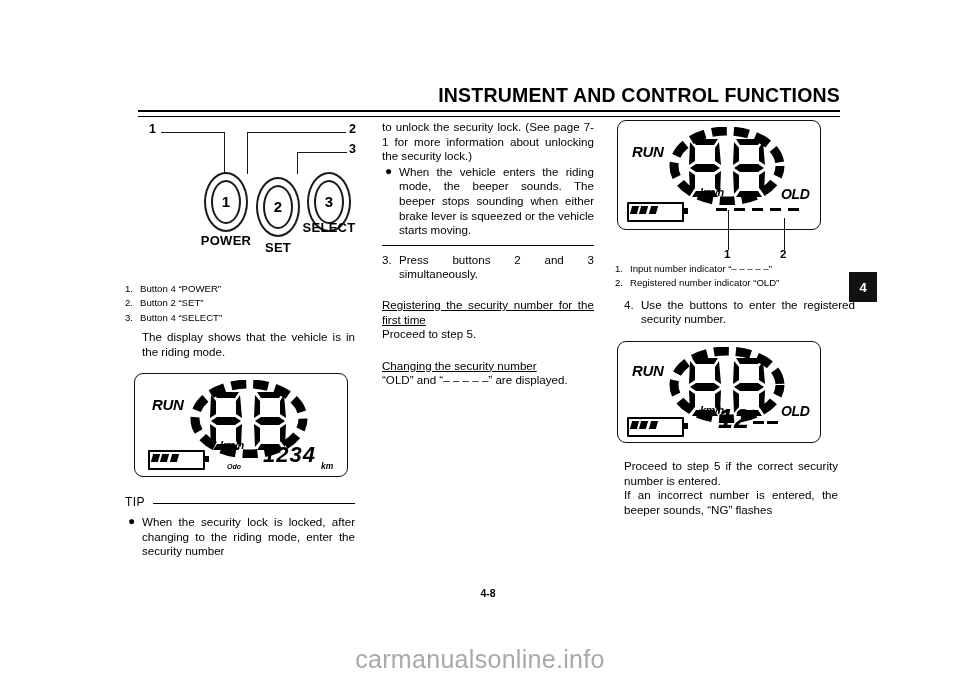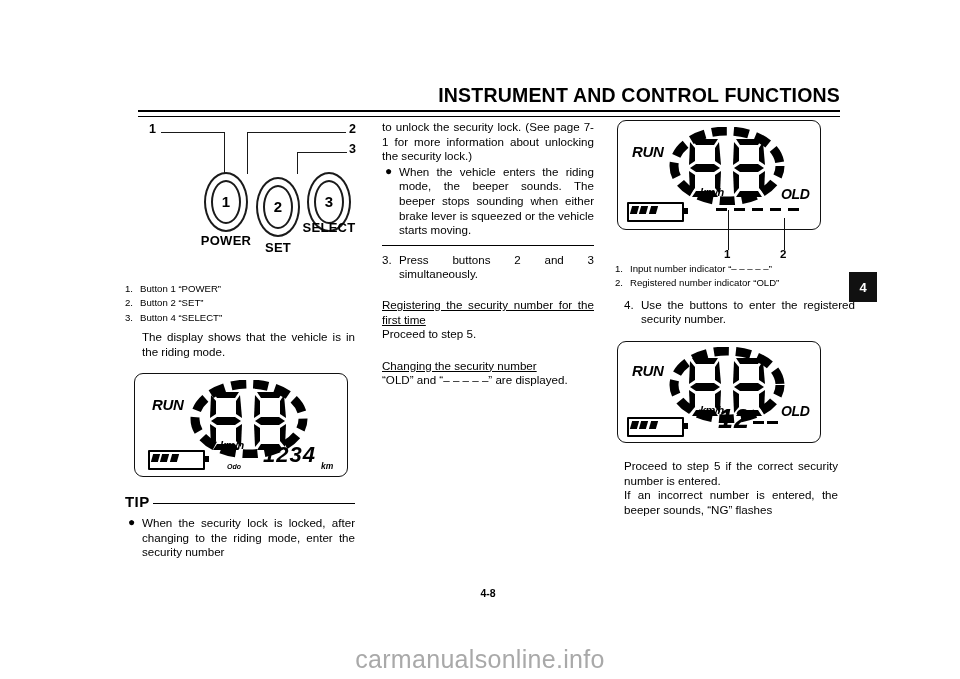--- a/index.html
+++ b/index.html
@@ -38,21 +38,21 @@
   .uline{text-decoration:underline;}
   .hrule{border-top:1px solid #000;margin:7px 0 7px 0;height:0;}
 
   
   .caption{font-size:9.6px;line-height:13.4px;}
   .caption .crow{position:relative;padding-left:15px;margin-bottom:1px;}
   .caption .crow .cn{position:absolute;left:0;top:0;}
 
   
   .tip-wrap{position:relative;margin-top:4px;}
-  .tip-label{font-size:15px;font-weight:bold;letter-spacing:.4px;display:inline-block;}
+  .tip-label{font-size:12px;font-weight:normal;letter-spacing:.4px;display:inline-block;}
   .tip-line{position:absolute;left:28px;right:0;top:8px;border-top:1px solid #000;}
 
   
   .btnfig{position:relative;width:230px;height:140px;}
   .btn{position:absolute;width:40px;height:56px;border:2.2px solid #1a1a1a;border-radius:50%;}
   .btn .inner{position:absolute;left:5px;top:6px;right:5px;bottom:6px;
     border:2.2px solid #1a1a1a;border-radius:50%;
     display:flex;align-items:center;justify-content:center;
     font-size:15px;font-weight:bold;}
   .btn .blab{position:absolute;left:-16px;width:72px;text-align:center;font-size:13px;font-weight:bold;letter-spacing:.3px;}
@@ -127,21 +127,21 @@
         <div class="inner">2</div>
         <div class="blab" style="top:62px;">SET</div>
       </div>
       <div class="btn" style="left:182px;top:52px;">
         <div class="inner">3</div>
         <div class="blab" style="top:47px;">SELECT</div>
       </div>
     </div>
 
     <div class="caption" style="margin-top:22px;">
-      <div class="crow"><span class="cn">1.</span><span>Button 1 “POWER”</span></div>
+      <div class="crow"><span class="cn">1.</span><span>Button 4 “POWER”</span></div>
       <div class="crow"><span class="cn">2.</span><span>Button 2 “SET”</span></div>
       <div class="crow"><span class="cn">3.</span><span>Button 4 “SELECT”</span></div>
     </div>
 
     <p class="just indent" style="margin-top:6px;">The display shows that the vehicle is in the riding mode.</p>
 
     <div class="lcd" style="width:212px;height:102px;margin:14px 0 0 9px;">
       <div class="lcd-run" style="left:17px;top:24px;font-size:15px;">RUN</div>
 
       <div class="speedo" style="left:54px;top:6px;width:120px;height:78px;">

